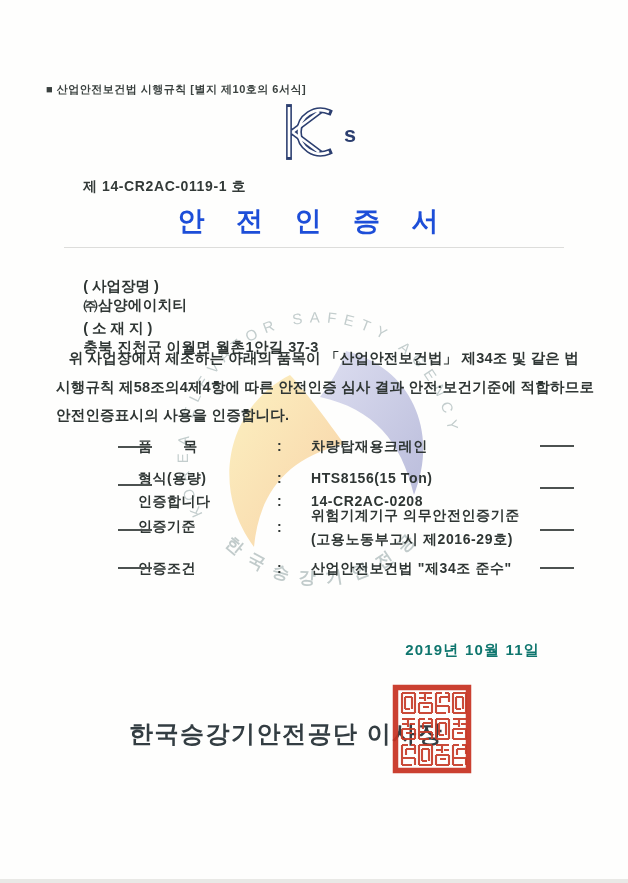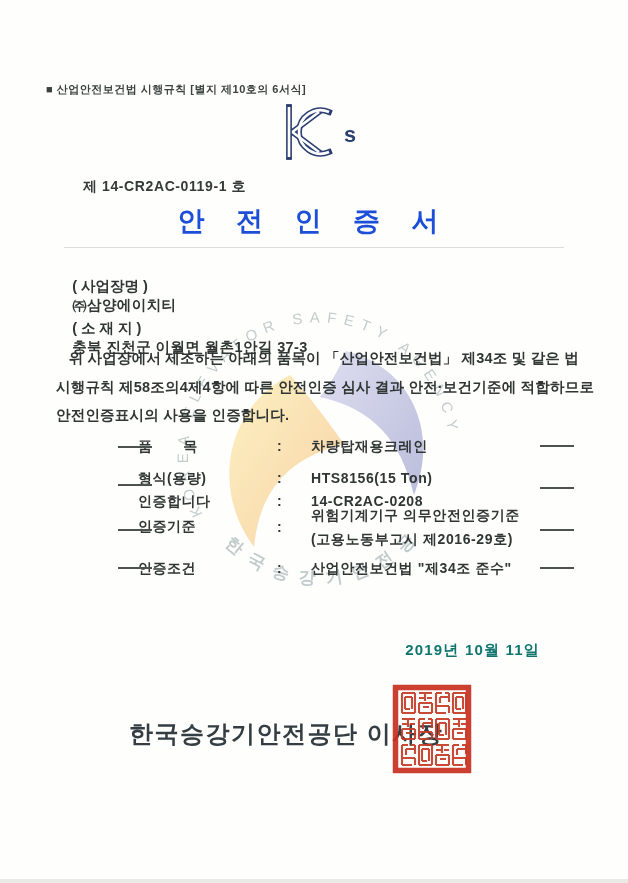--- a/index.html
+++ b/index.html
@@ -15,21 +15,21 @@
 
   .form-note{position:absolute;left:46px;top:82px;font-size:11px;font-weight:bold;
              letter-spacing:.5px;color:#3a413f;white-space:pre;}
   .kc-logo{position:absolute;left:274px;top:102px;width:90px;height:60px;}
   .doc-number{position:absolute;left:55px;top:178px;font-size:14px;font-weight:bold;
               letter-spacing:.6px;white-space:pre;color:#333a38;margin-left:28px;}
   .title{position:absolute;left:0;top:203px;width:628px;text-align:center;
          font-size:27px;font-weight:bold;letter-spacing:12px;white-space:pre;color:#1d4ed8;}
   .title-underline{position:absolute;left:64px;right:64px;top:247px;height:1px;
                    background:#dddddb;}
-  .info-row{position:absolute;left:48px;font-size:14.5px;font-weight:bold;white-space:pre;}
+  .info-row{position:absolute;left:59px;font-size:14.5px;font-weight:bold;white-space:pre;}
   .info-row .ilabel{display:inline-block;width:104px;white-space:pre;}
   .info-row .ivalue{white-space:pre;letter-spacing:.4px;}
   .row-biz{top:261px;}
   .row-addr{top:303px;}
 
   .body-par{position:absolute;left:40px;top:344px;width:558px;font-size:14.5px;
             font-weight:bold;color:#2f3634;}
   .body-par div{white-space:pre;line-height:28.5px;letter-spacing:.2px;margin-left:16px;}
 
   .frow{position:absolute;left:138px;font-size:14px;font-weight:bold;color:#2f3634;}

